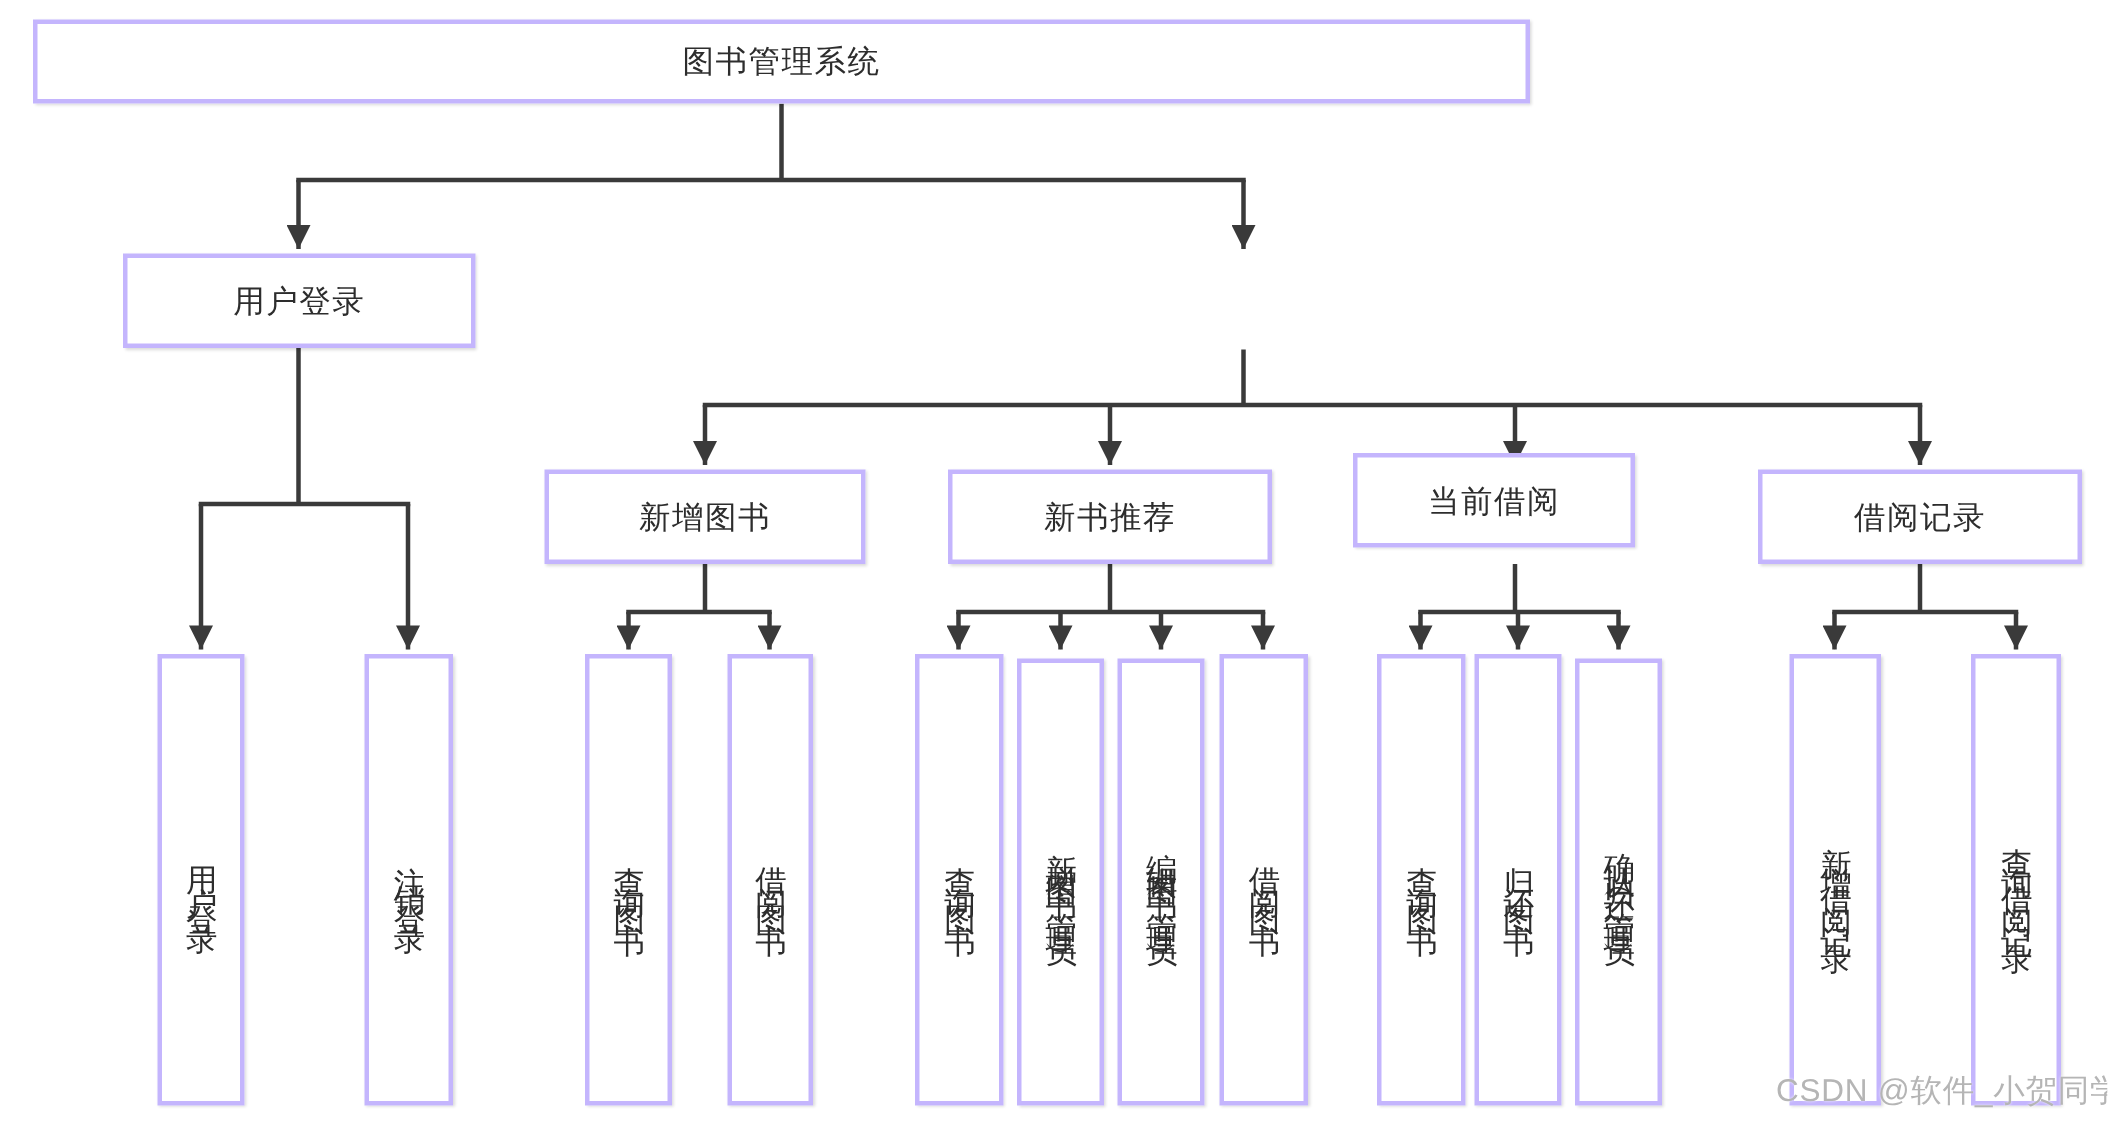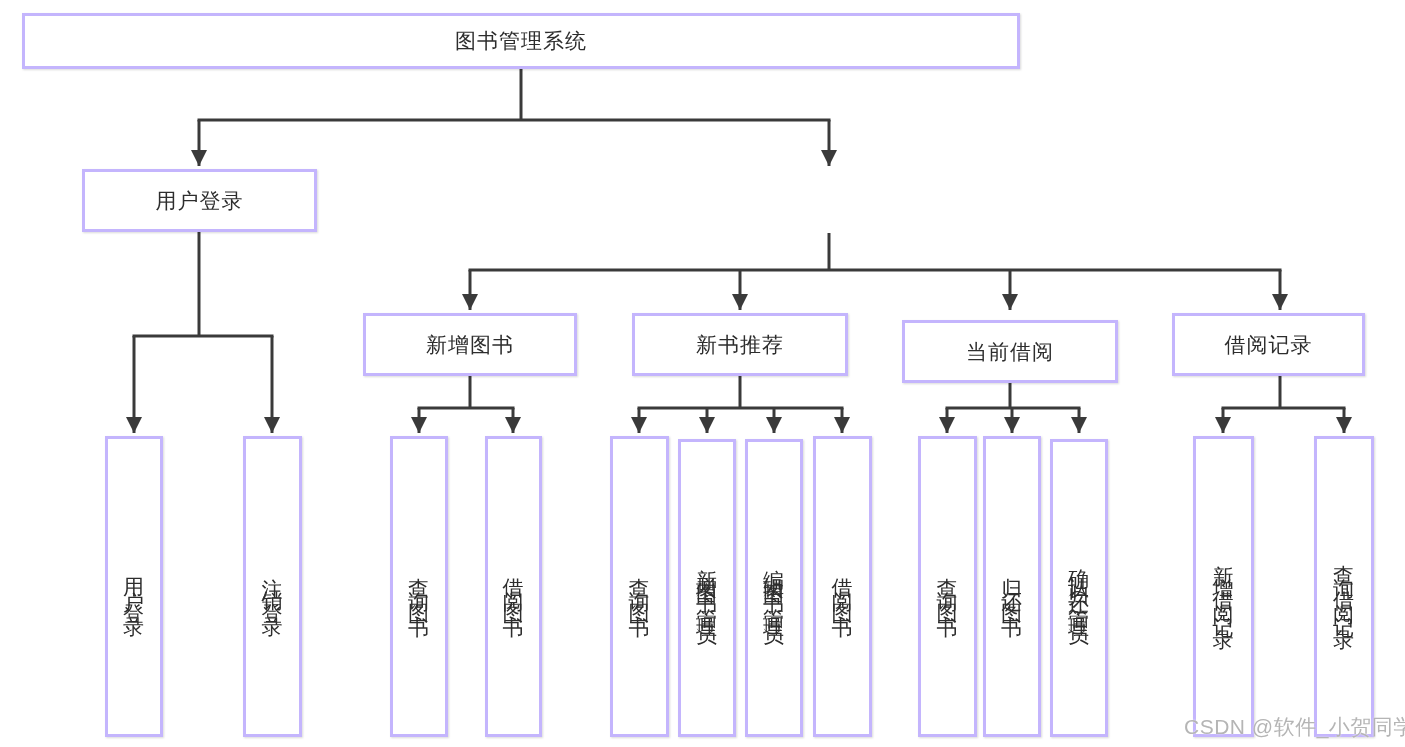--- a/index.html
+++ b/index.html
@@ -97,22 +97,22 @@
       <path d="M1344,408 V433" marker-end="url(#arrow)"></path>
     </g>
   </svg>
 
   <div class="node h-box" style="left:22px;top:13px;width:998px;height:56px;">图书管理系统</div>
 
   <div class="node h-box" style="left:82px;top:169px;width:235px;height:63px;">用户登录</div>
 
   <div class="node h-box" style="left:363px;top:313px;width:214px;height:63px;">新增图书</div>
   <div class="node h-box" style="left:632px;top:313px;width:216px;height:63px;">新书推荐</div>
-  <div class="node h-box" style="left:902px;top:320px;width:216px;height:63px;">当前借阅</div>
-  <div class="node h-box" style="left:1172px;top:313px;width:193px;height:63px;">借阅记录</div>
+  <div class="node h-box" style="left:902px;top:302px;width:188px;height:63px;">当前借阅</div>
+  <div class="node h-box" style="left:1172px;top:313px;width:216px;height:63px;">借阅记录</div>
 
   <div class="node v-box" style="left:105px;top:436px;width:58px;height:301px;">用户登录</div>
   <div class="node v-box" style="left:243px;top:436px;width:59px;height:301px;">注销登录</div>
 
   <div class="node v-box" style="left:390px;top:436px;width:58px;height:301px;">查询图书</div>
   <div class="node v-box" style="left:485px;top:436px;width:57px;height:301px;">借阅图书</div>
 
   <div class="node v-box" style="left:610px;top:436px;width:59px;height:301px;">查询图书</div>
   <div class="node v-box dense" style="left:678px;top:439px;width:58px;height:298px;">新增图书（管理员）</div>
   <div class="node v-box dense" style="left:745px;top:439px;width:58px;height:298px;">编辑图书（管理员）</div>

